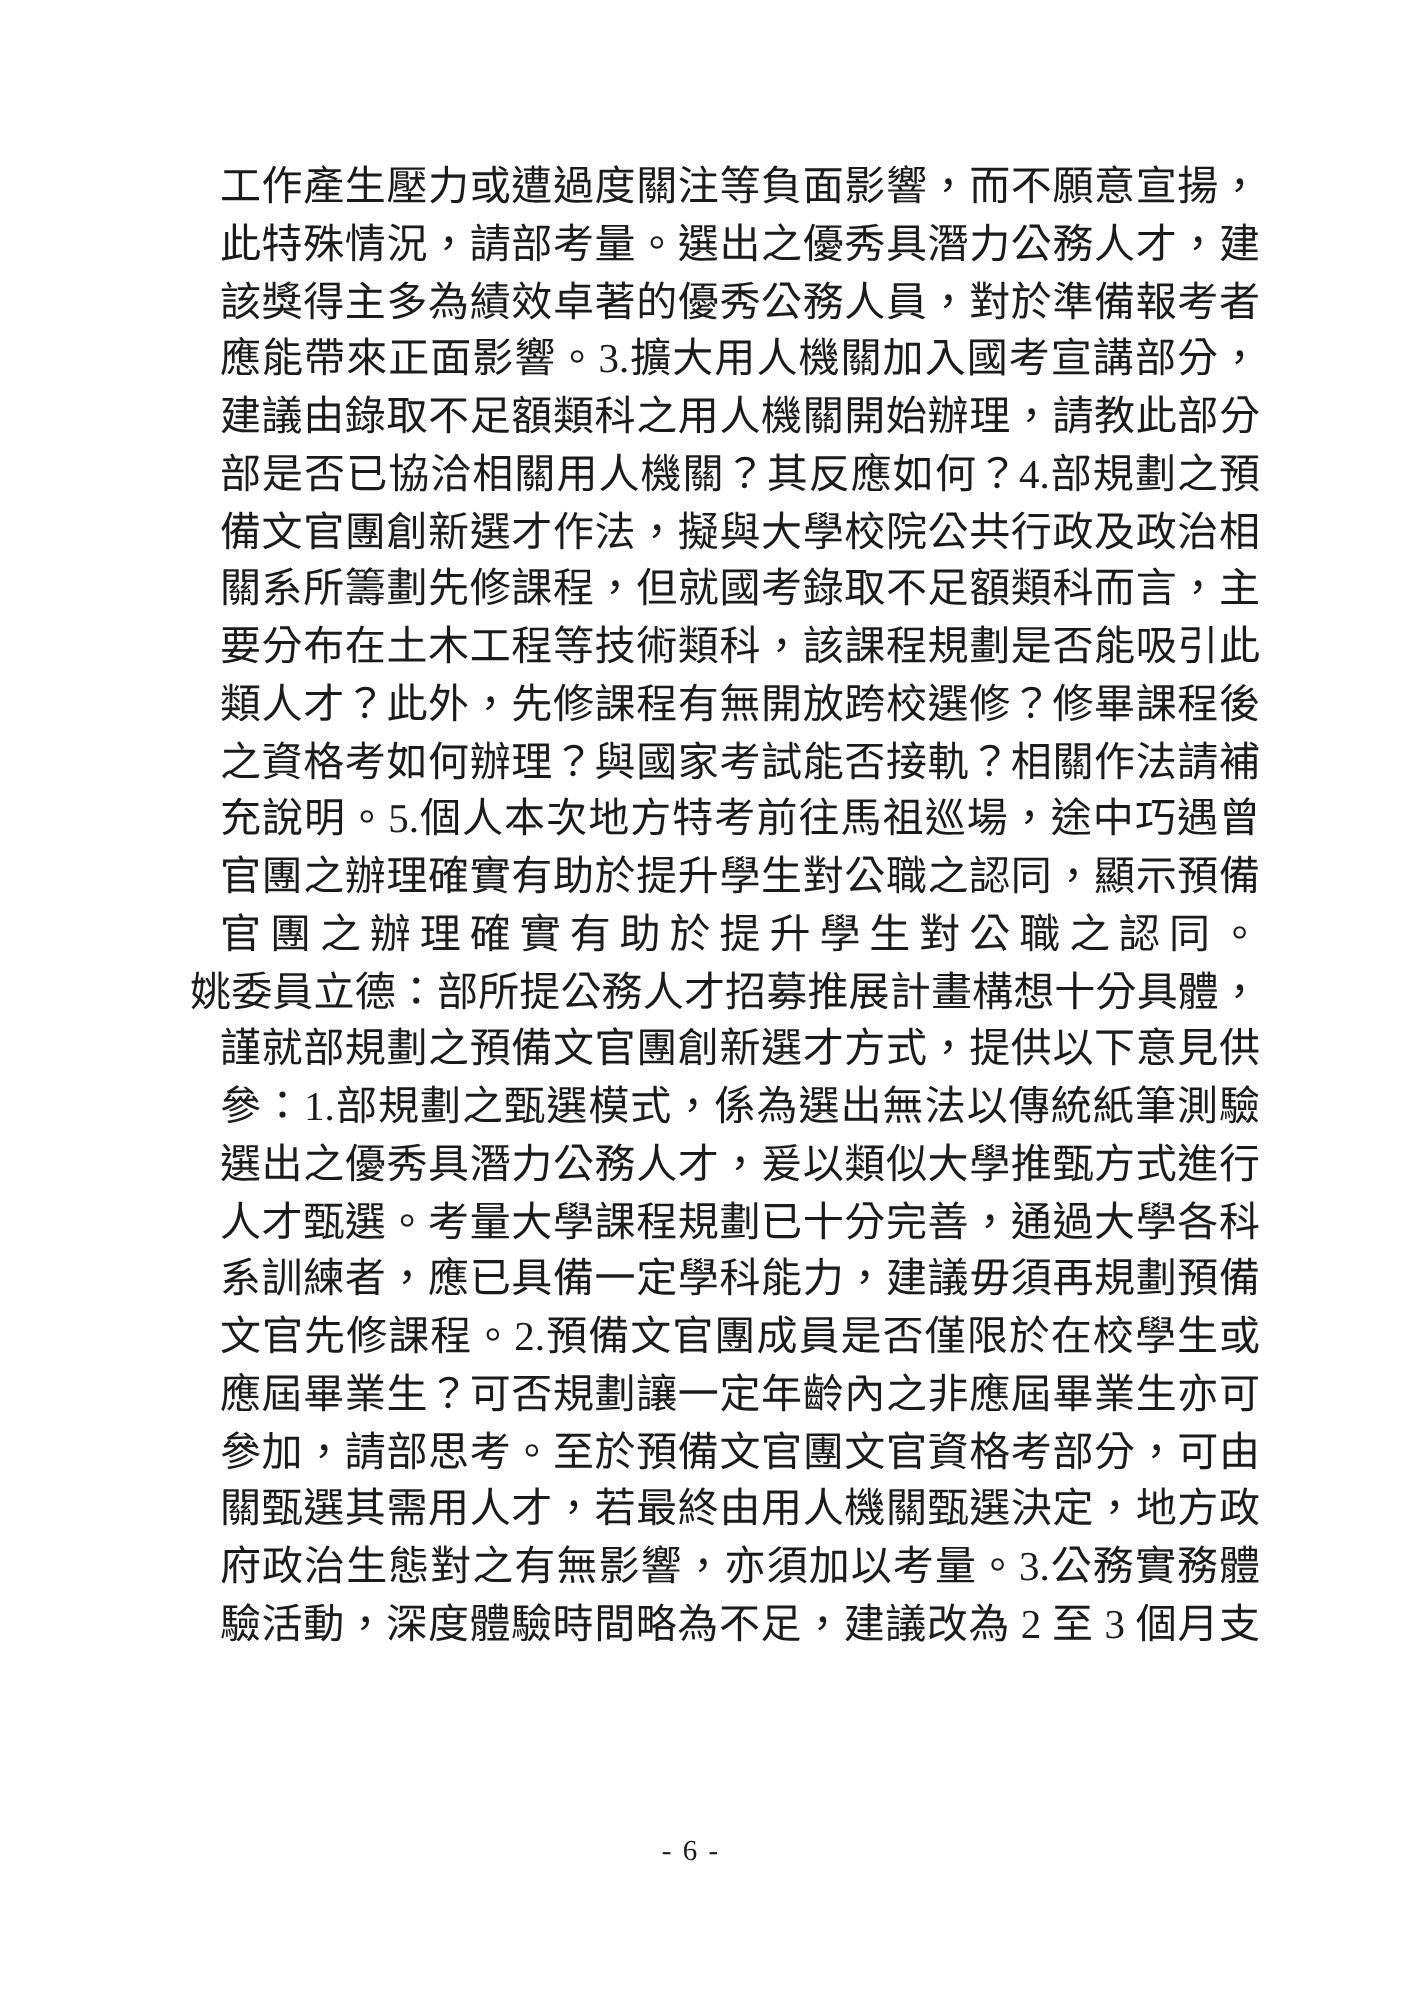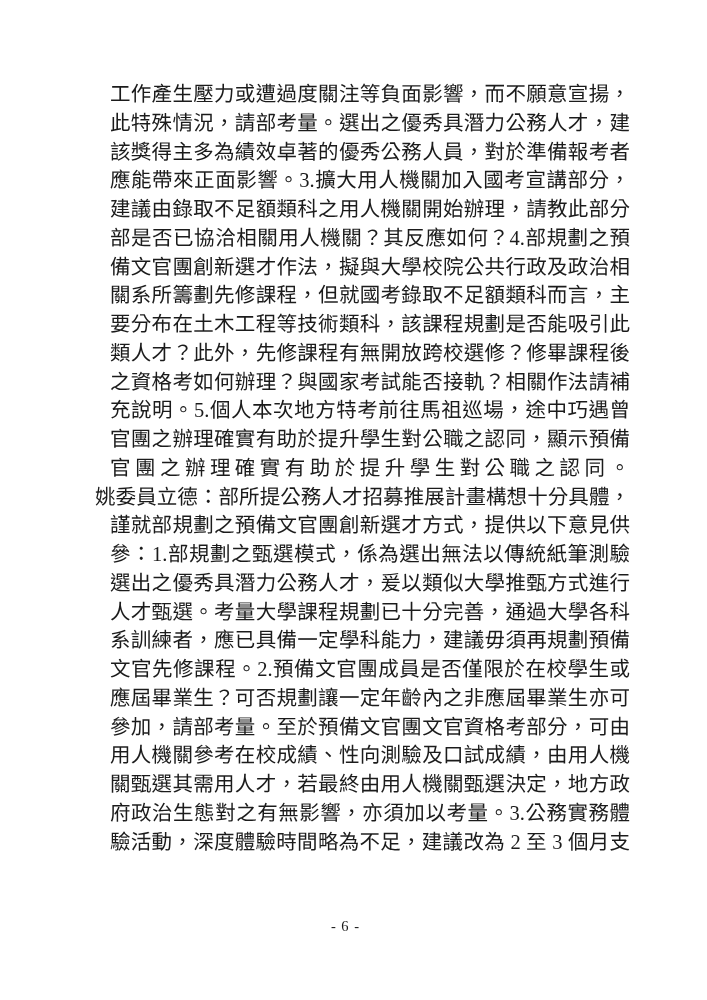--- a/index.html
+++ b/index.html
@@ -77,21 +77,20 @@
       </div>
       <div class="paragraph">
         <div class="text-line speaker-line"><span class="speaker-name">姚委員立德：</span>部所提公務人才招募推展計畫構想十分具體，</div>
         <div class="text-line">謹就部規劃之預備文官團創新選才方式，提供以下意見供</div>
         <div class="text-line">參：1.部規劃之甄選模式，係為選出無法以傳統紙筆測驗</div>
         <div class="text-line">選出之優秀具潛力公務人才，爰以類似大學推甄方式進行</div>
         <div class="text-line">人才甄選。考量大學課程規劃已十分完善，通過大學各科</div>
         <div class="text-line">系訓練者，應已具備一定學科能力，建議毋須再規劃預備</div>
         <div class="text-line">文官先修課程。2.預備文官團成員是否僅限於在校學生或</div>
         <div class="text-line">應屆畢業生？可否規劃讓一定年齡內之非應屆畢業生亦可</div>
-        <div class="text-line">參加，請部考量。至於預備文官團文官資格考部分，可由</div>
-        <div class="text-line">用人機關參考在校成績、性向測驗及口試成績，由用人機</div>
+        <div class="text-line">參加，請部思考。至於預備文官團文官資格考部分，可由</div>
         <div class="text-line">關甄選其需用人才，若最終由用人機關甄選決定，地方政</div>
         <div class="text-line">府政治生態對之有無影響，亦須加以考量。3.公務實務體</div>
         <div class="text-line">驗活動，深度體驗時間略為不足，建議改為 2 至 3 個月支</div>
       </div>
     </div>
   <div class="footer">- 6 -</div>
 </div>
 
 </body></html>

